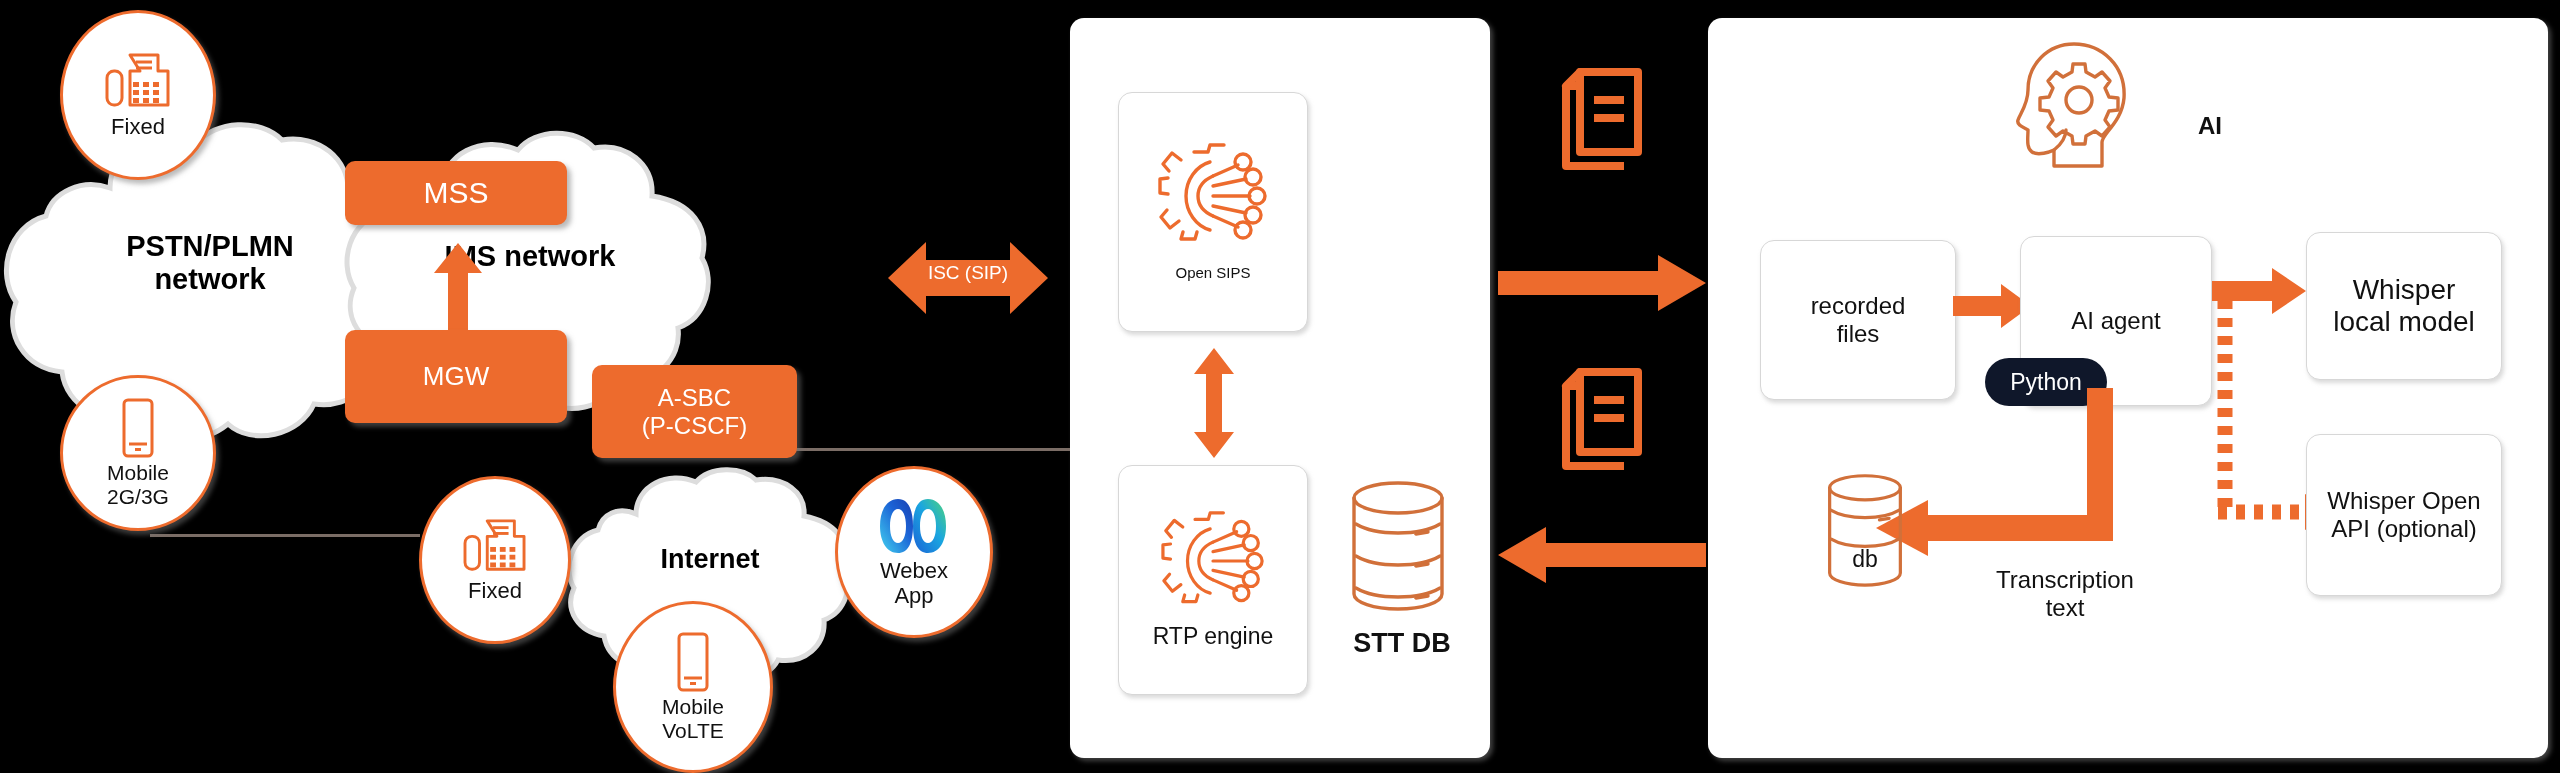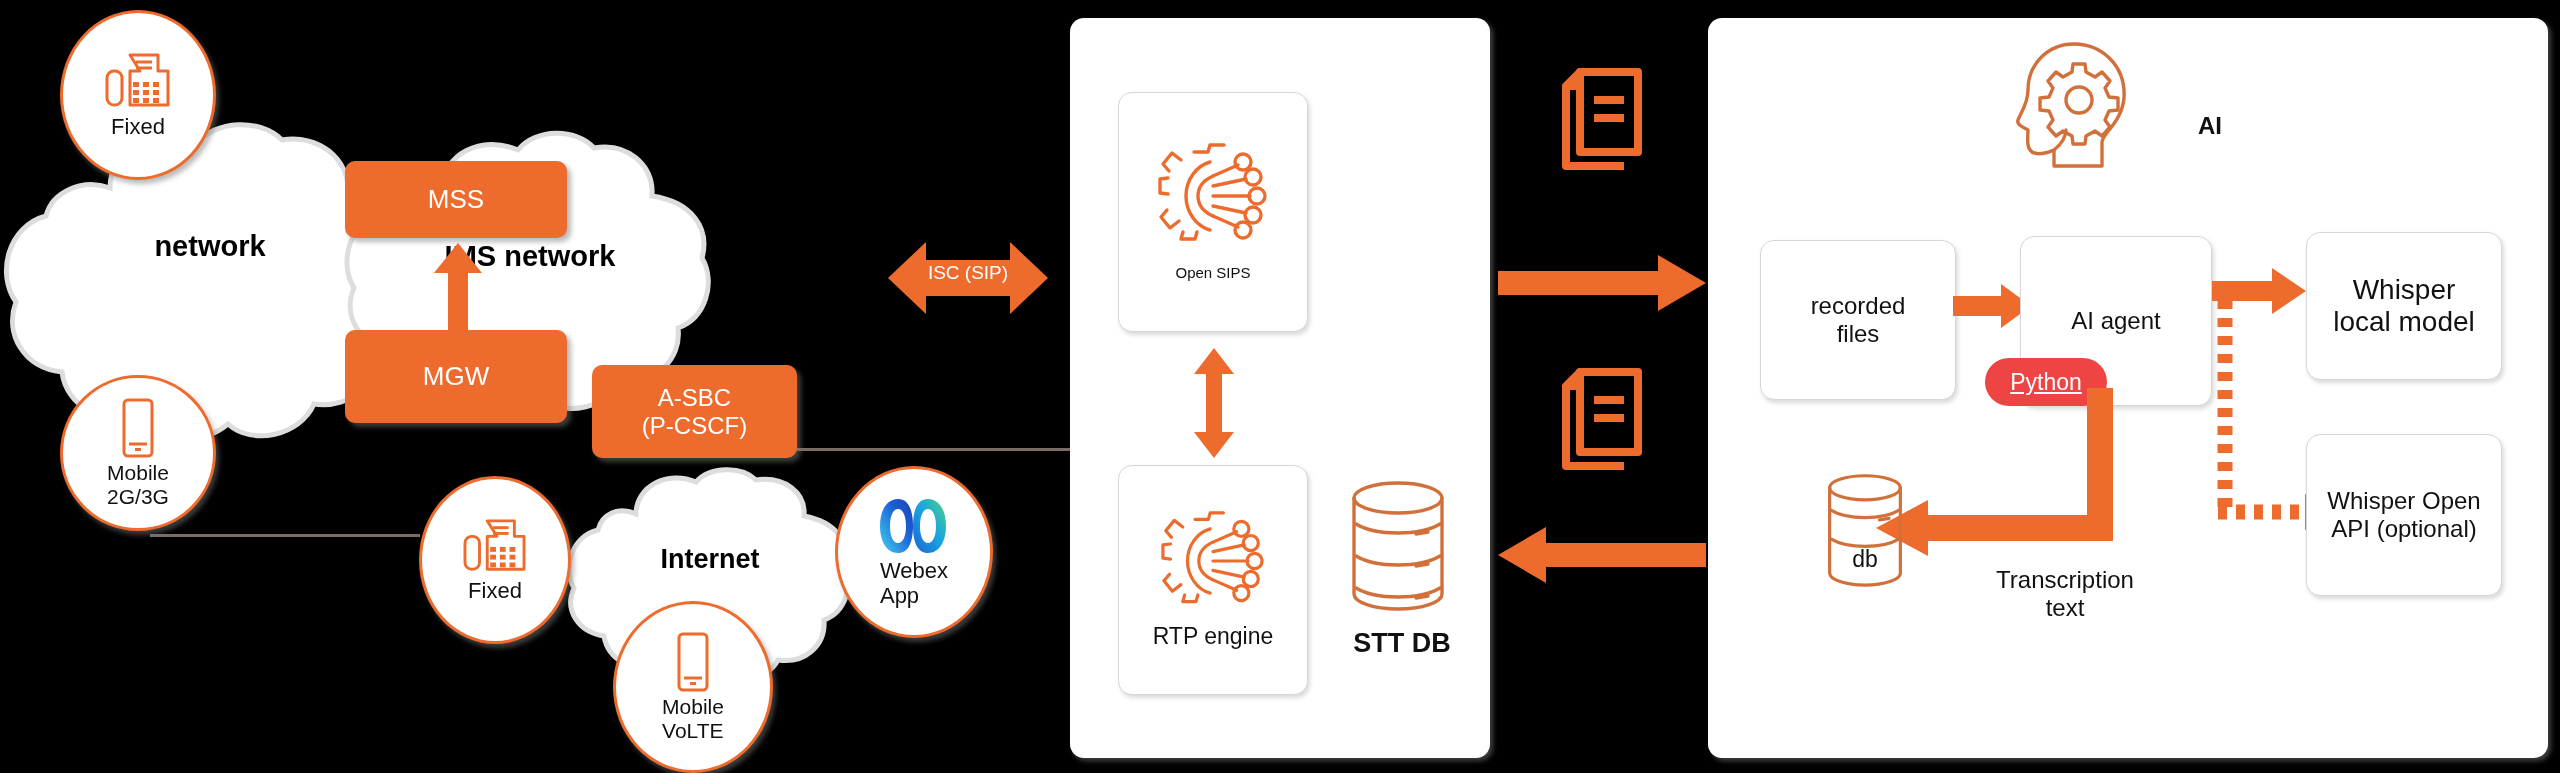--- a/index.html
+++ b/index.html
@@ -39,43 +39,43 @@
     border: 3px solid #ED6B2D;
     border-radius: 50%;
     box-shadow: 3px 4px 5px rgba(120,120,120,0.5);
     display: flex;
     flex-direction: column;
     align-items: center;
     justify-content: center;
   }
   .circle .ico { display:block; }
   .circle .cap {
-    text-align: left;
+    text-align: center;
     color: #111;
     line-height: 1.12;
     margin-top: 2px;
   }
 
   
   .obox {
     position: absolute;
     background: #ED6B2D;
     border-radius: 10px;
     color: #ffffff;
     display: flex; align-items: center; justify-content: center;
     text-align: center;
     line-height: 1.15;
     box-shadow: 4px 4px 5px rgba(120,120,120,0.5);
   }
   .pill {
     position: absolute;
-    background: #ef4444;
+    background: #0f172a;
     border-radius: 999px;
     color: #fff;
-    display:flex; align-items:center; justify-content:center;text-decoration:underline;
+    display:flex; align-items:center; justify-content:center;
   }
 
   
   .wcard {
     position: absolute;
     background: #ffffff;
     border: 1.6px solid #d7d7d7;
     border-radius: 14px;
     display: flex; flex-direction: column;
     align-items: center; justify-content: center;
@@ -102,20 +102,21 @@
       <g filter="none">
         <path d="M110,70 C110,30 155,8 196,26 C215,2 260,0 282,22
                  C318,16 350,40 348,76 C392,82 412,112 404,146
                  C420,172 410,214 378,226 C382,262 352,292 314,286
                  C300,318 252,328 228,306 C198,330 156,324 140,296
                  C104,310 66,288 62,254 C24,250 4,216 16,184
                  C-4,156 8,108 46,98 C52,74 82,60 110,70 Z" fill="#ffffff" stroke="#dddddd" stroke-width="5"></path>
       </g>
     </svg>
     <div class="cloud-label" style="top:112px; font-size:29px;">
+      <div>PSTN/PLMN</div>
       <div>network</div>
     </div>
   </div>
 
   <div class="cloud" style="left:350px; top:128px; width:360px; height:290px;">
     <svg width="360" height="290" viewBox="0 0 360 290">
       <path d="M92,62 C92,26 132,6 168,22 C186,0 226,0 244,20
                C276,14 304,36 302,68 C342,74 360,100 352,130
                C366,154 356,190 328,200 C332,232 304,258 270,252
                C258,280 214,290 192,270 C166,290 128,286 114,260
@@ -137,21 +138,21 @@
                C2,102 12,70 38,64 C42,48 58,40 76,48 Z" fill="#ffffff" stroke="#dddddd" stroke-width="5"></path>
     </svg>
     <div class="cloud-label" style="top:78px; font-size:27px;">
       <div>Internet</div>
     </div>
   </div>
 
   <div class="wire" style="left:150px; top:534px; width:270px; height:3px;"></div>
   <div class="wire" style="left:770px; top:448px; width:310px; height:3px;"></div>
 
-  <div class="obox" style="left:345px; top:161px; width:222px; height:77px; font-size:26px;">
+  <div class="obox" style="left:345px; top:161px; width:222px; height:64px; font-size:30px;">
     <span>MSS</span>
   </div>
 
   <svg class="ov" style="left:420px; top:243px; width:76px; height:120px;" viewBox="0 0 76 120">
     <polygon points="38,0 62,30 48,30 48,90 62,90 38,120 14,90 28,90 28,30 14,30" fill="#ED6B2D"></polygon>
   </svg>
 
   <div class="obox" style="left:345px; top:330px; width:222px; height:93px; font-size:26px;">
     <span>MGW</span>
   </div>

